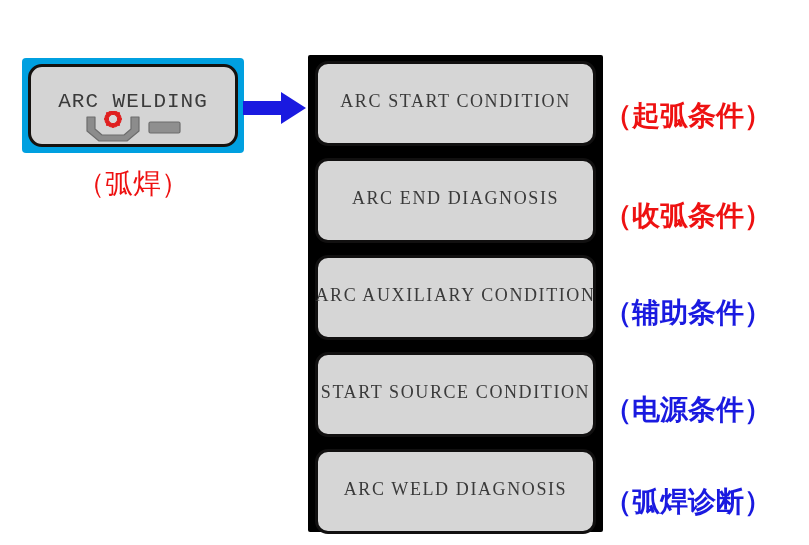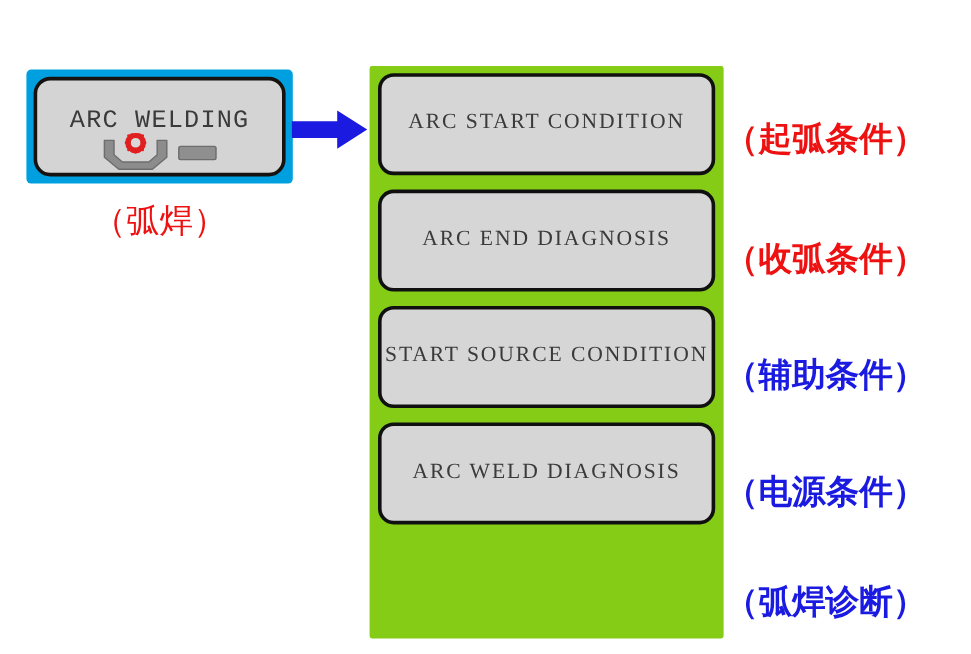--- a/index.html
+++ b/index.html
@@ -44,21 +44,21 @@
     width:104px;height:34px;
   }
 
   
   .arrow{position:absolute;left:243px;top:90px;width:64px;height:36px;}
 
   
   .panel{
     position:absolute;left:308px;top:55px;
     width:295px;height:477px;
-    background:#84cc16;
+    background:#000000;
     border-radius:2px;
     box-sizing:border-box;
     padding:6px 7px;
   }
   .box{
     position:relative;
     width:100%;
     height:85px;
     box-sizing:border-box;
     background:#d6d6d6;
@@ -144,20 +144,23 @@
   </svg>
 
   <div class="panel">
     <div class="box">
       <span class="box-label">ARC START CONDITION</span>
     </div>
     <div class="box">
       <span class="box-label">ARC END DIAGNOSIS</span>
     </div>
     <div class="box">
+      <span class="box-label">ARC AUXILIARY CONDITION</span>
+    </div>
+    <div class="box">
       <span class="box-label">START SOURCE CONDITION</span>
     </div>
     <div class="box">
       <span class="box-label">ARC WELD DIAGNOSIS</span>
     </div>
   </div>
 
   <div class="anno red" style="top:84px;">（起弧条件）</div>
   <div class="anno blue" style="top:281px;">（辅助条件）</div>
   <div class="anno red" style="top:184px;">（收弧条件）</div>

